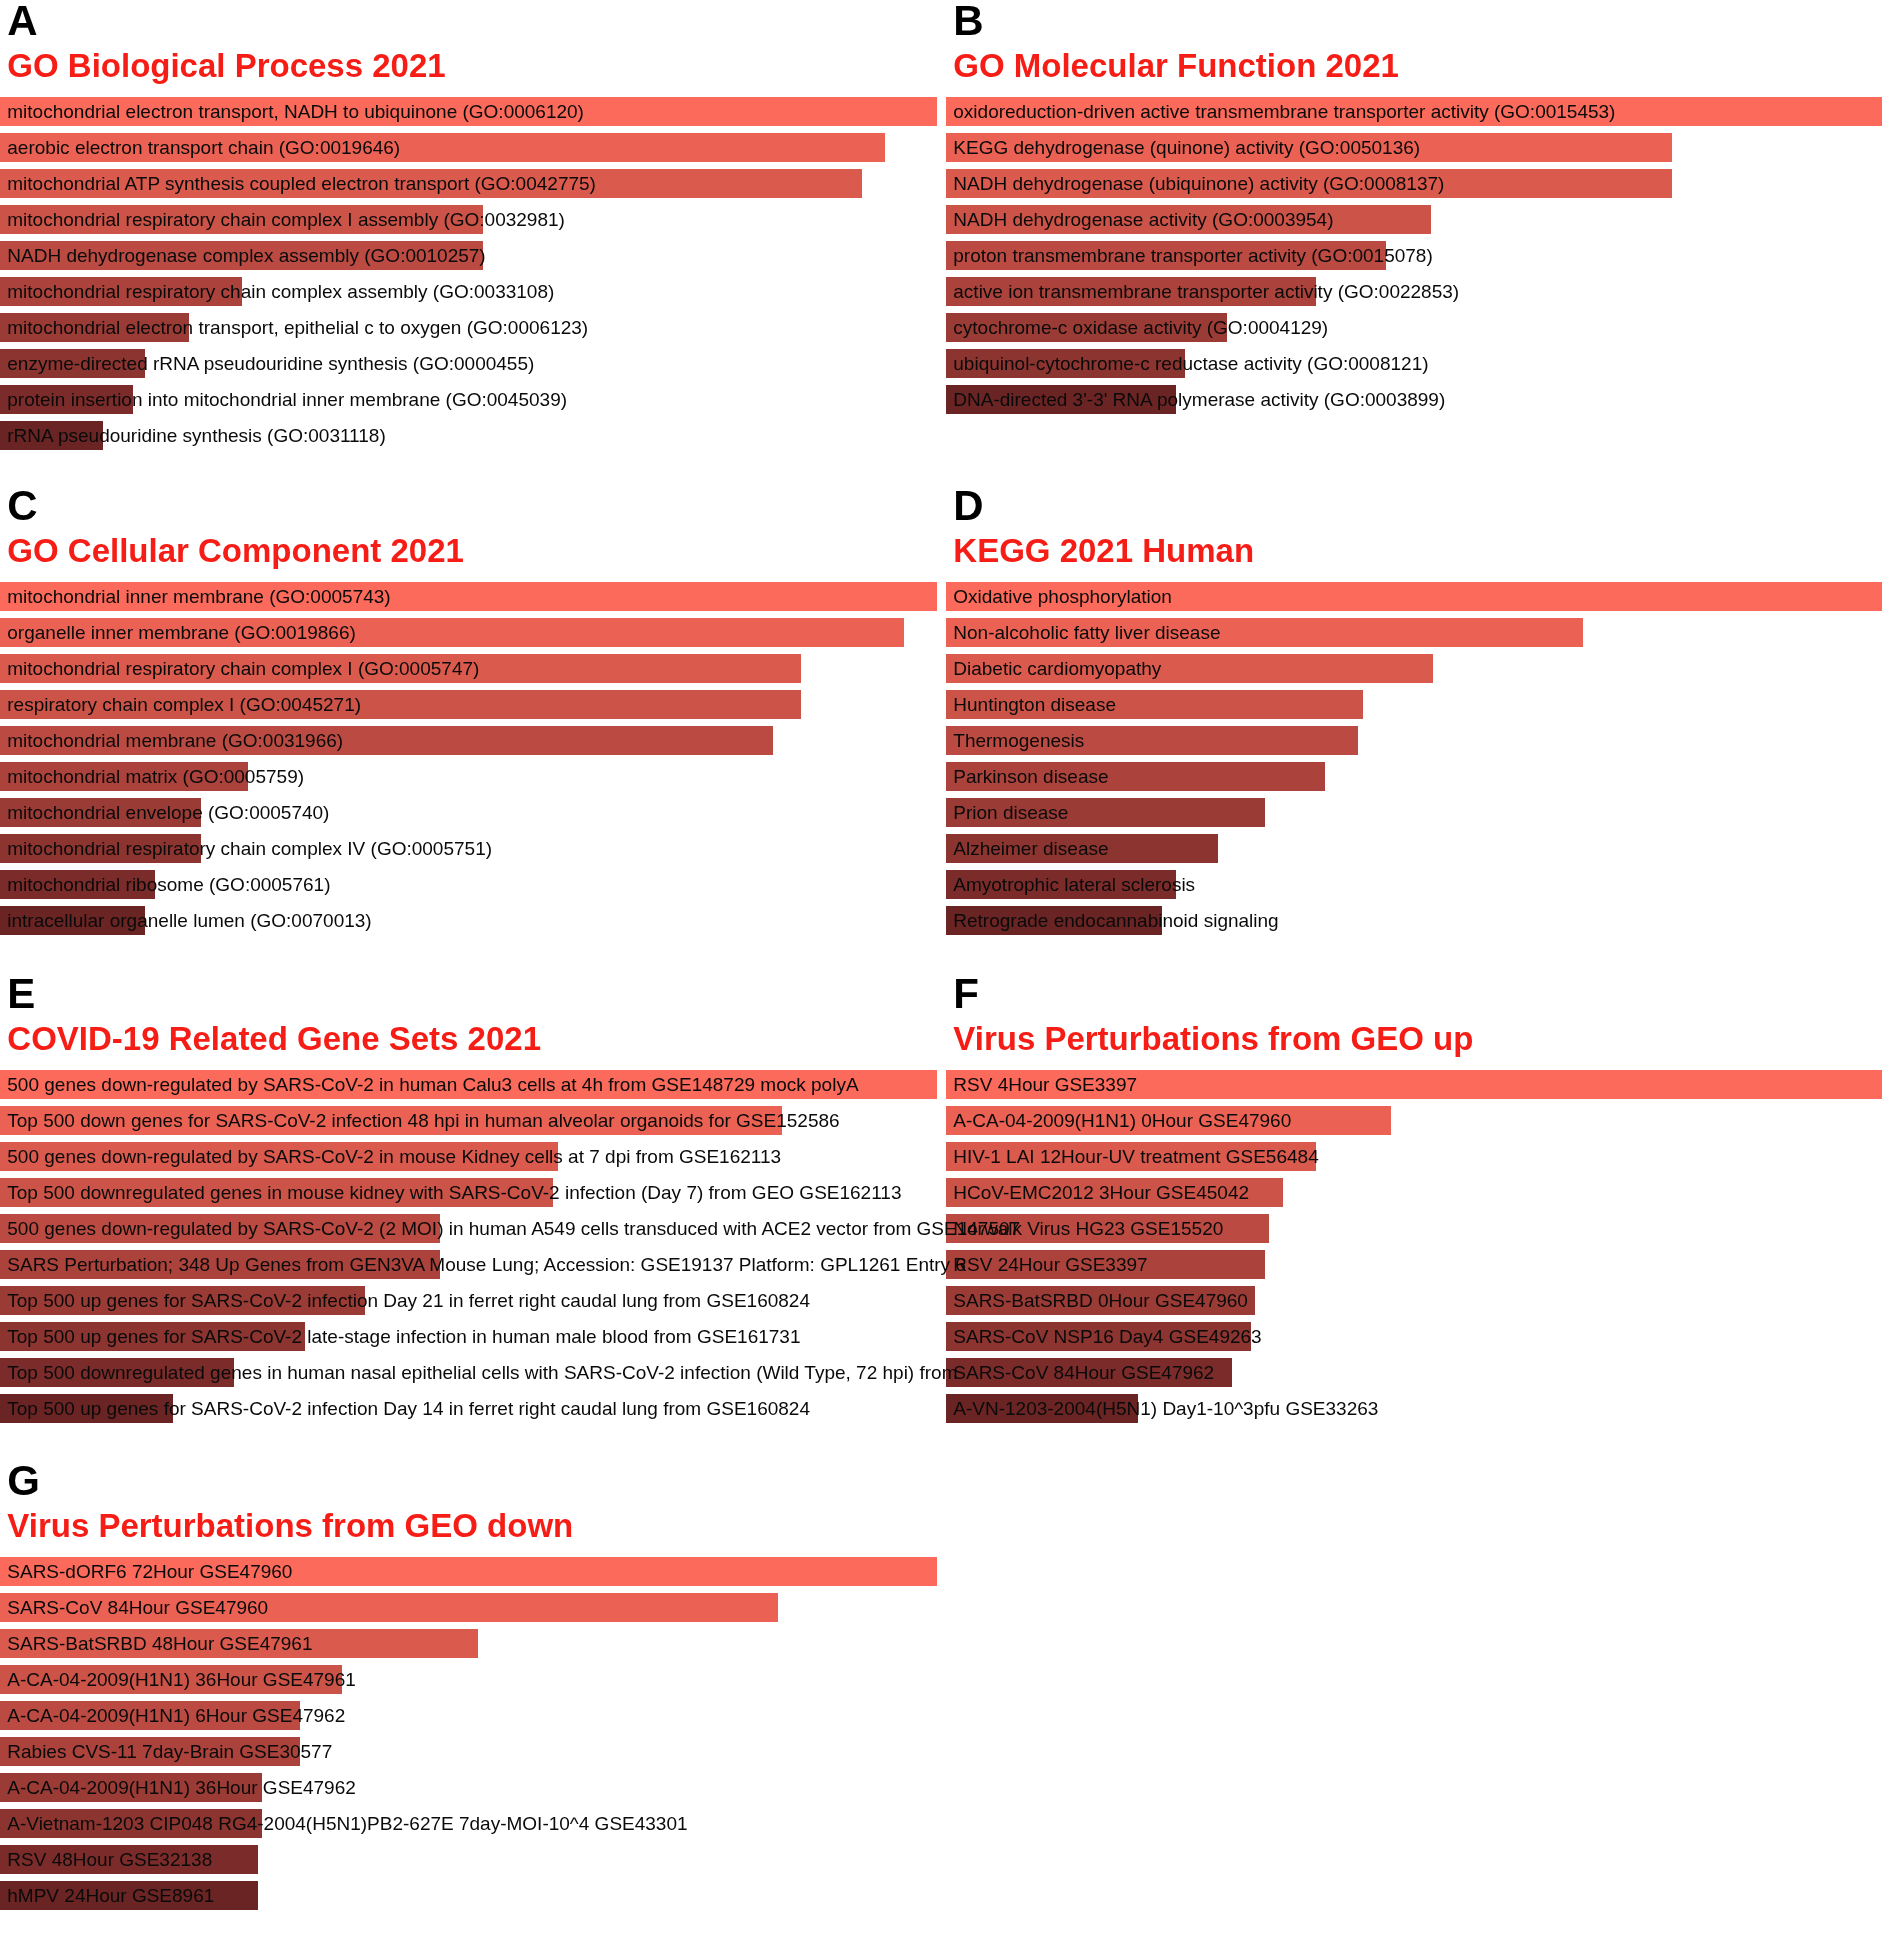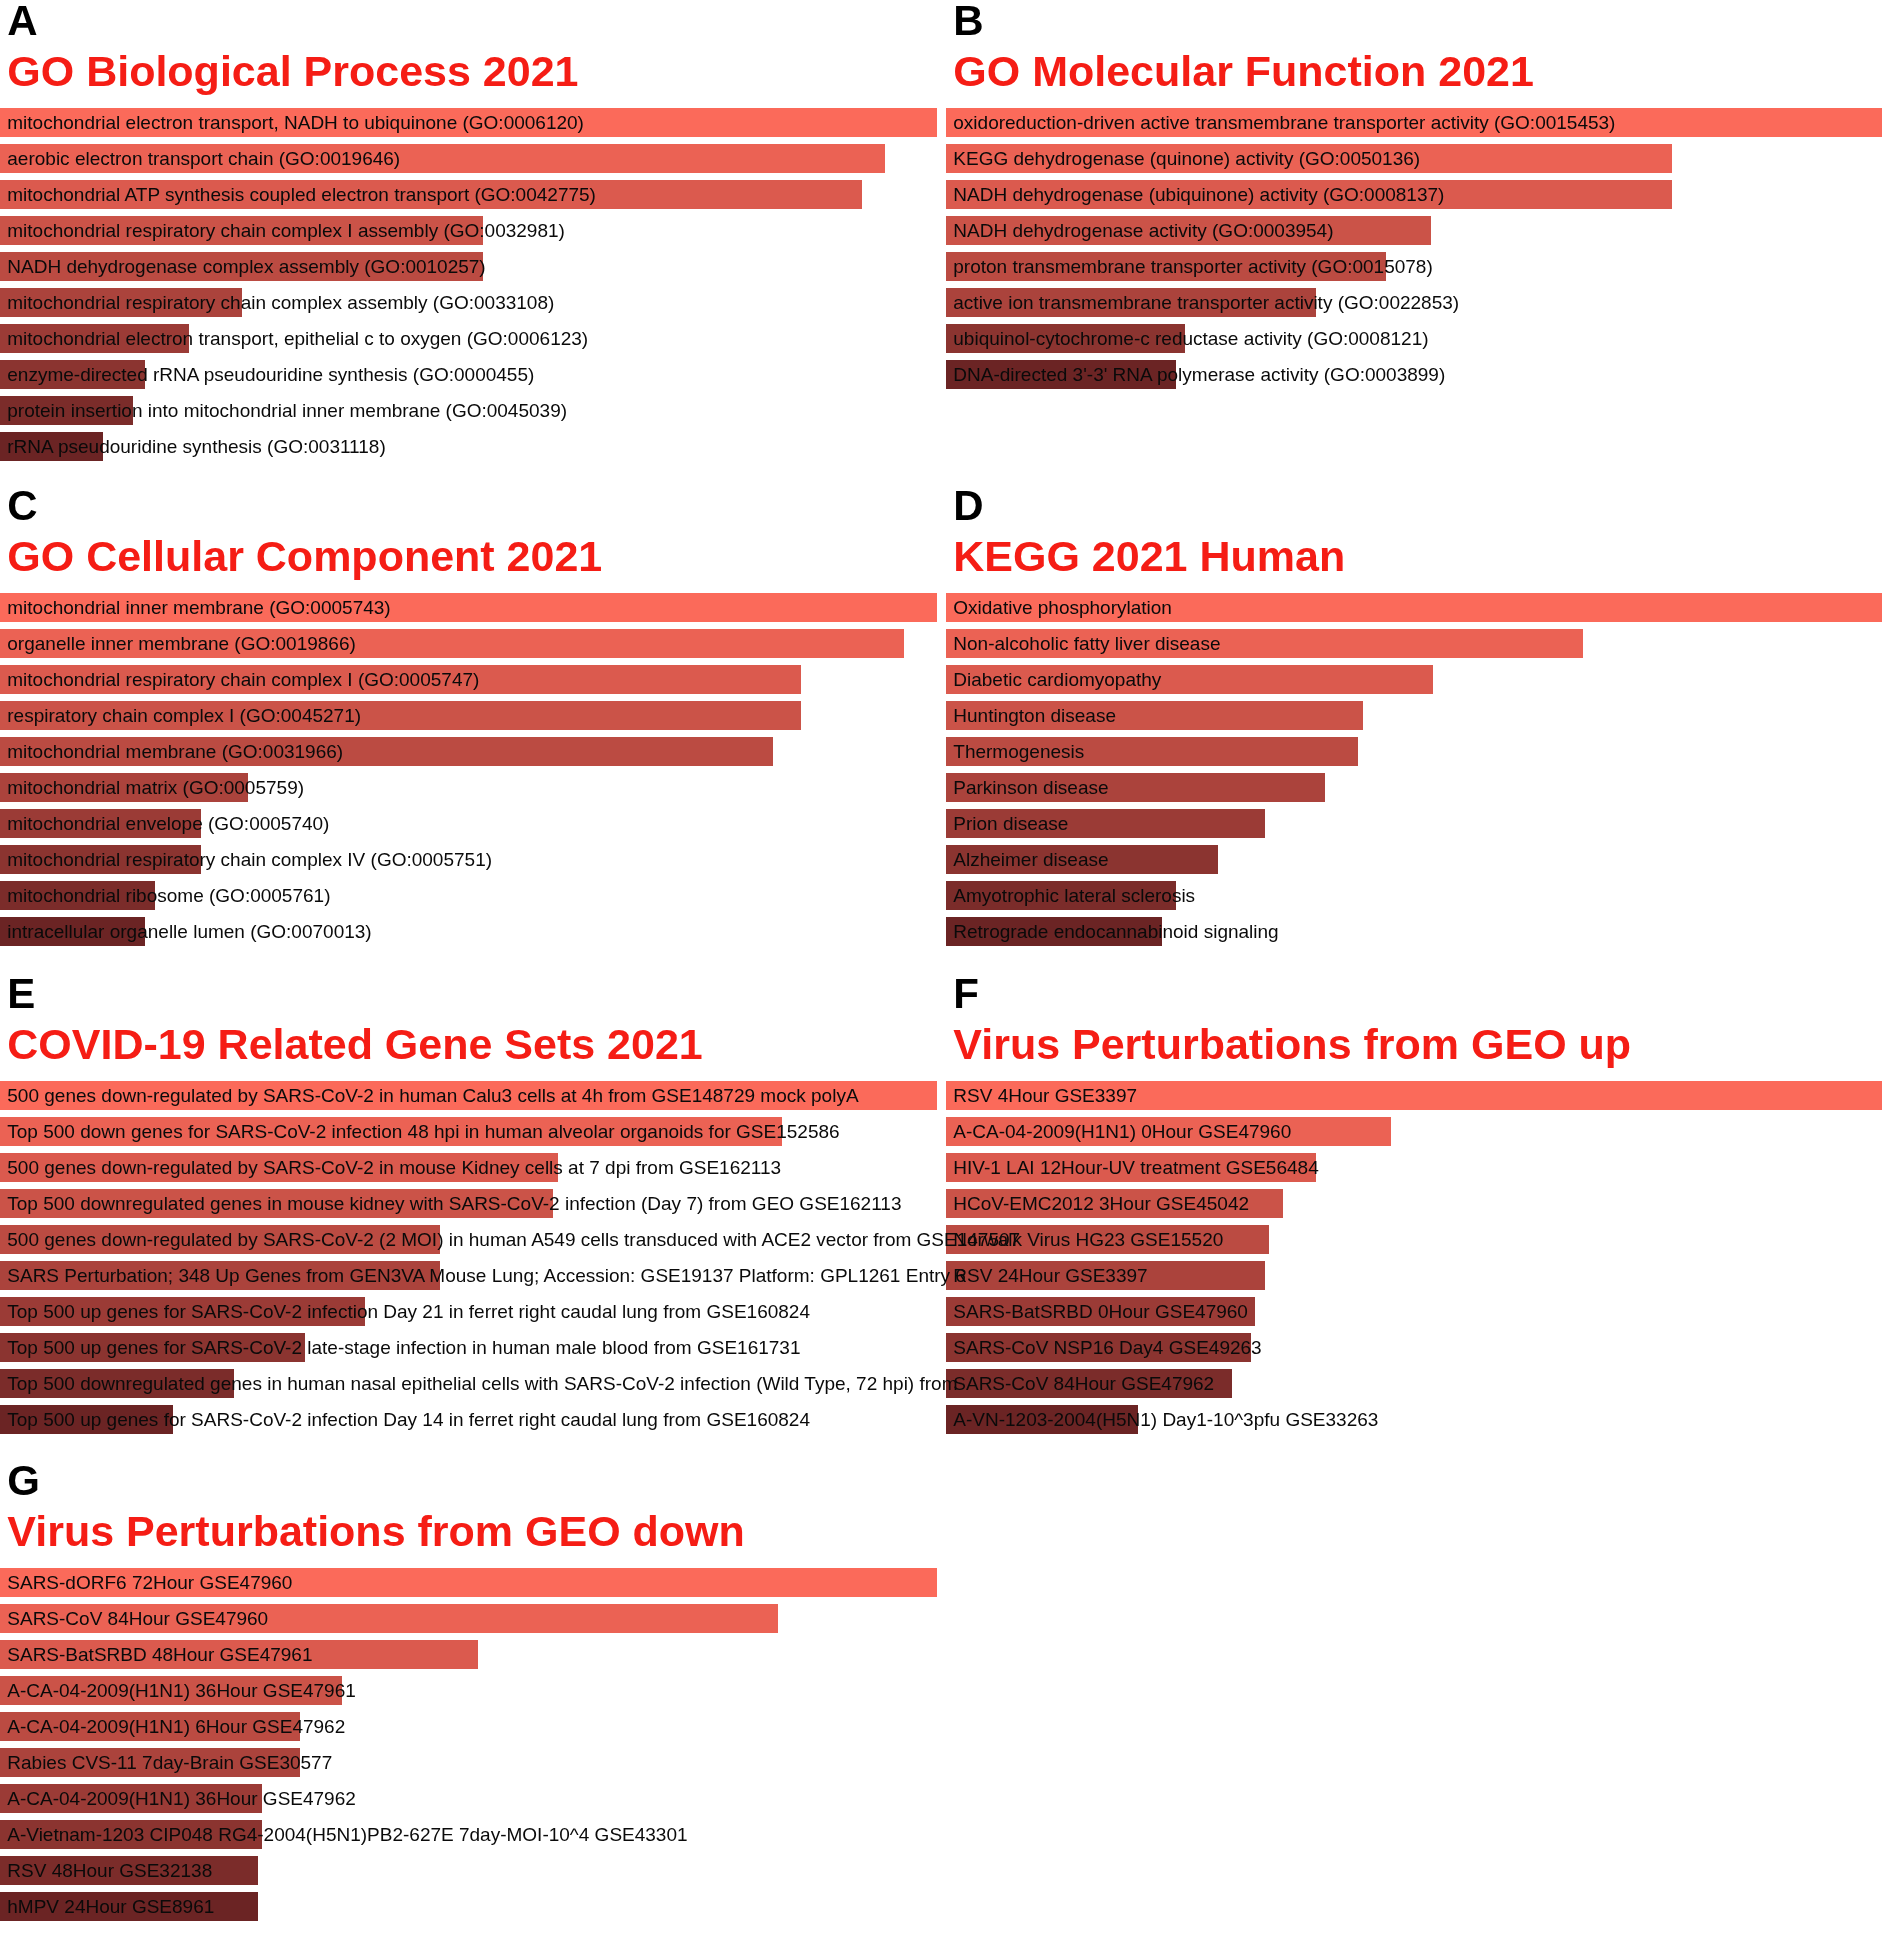--- a/index.html
+++ b/index.html
@@ -25,21 +25,21 @@
   }
   .panel-letter {
     font-size: 42px;
     font-weight: bold;
     color: #000000;
     line-height: 1;
     margin: 0 0 5.5px 7.3px;
     letter-spacing: 0px;
   }
   .panel-title {
-    font-size: 43px;
+    font-size: 33px;
     font-weight: bold;
     color: #f51d15;
     line-height: 1.1;
     margin: 0 0 11px 7.3px;
     white-space: nowrap;
   }
   .bars {
     position: relative;
     width: 100%;
   }
@@ -151,20 +151,24 @@
         </div>
         <div class="bar-row">
           <div class="bar-rect" style="width: 47%; background: rgb(187, 75, 66);"></div>
           <div class="bar-label">proton transmembrane transporter activity (GO:0015078)</div>
         </div>
         <div class="bar-row">
           <div class="bar-rect" style="width: 39.5%; background: rgb(171, 67, 60);"></div>
           <div class="bar-label">active ion transmembrane transporter activity (GO:0022853)</div>
         </div>
         <div class="bar-row">
+          <div class="bar-rect" style="width: 30%; background: rgb(155, 59, 54);"></div>
+          <div class="bar-label">cytochrome-c oxidase activity (GO:0004129)</div>
+        </div>
+        <div class="bar-row">
           <div class="bar-rect" style="width: 25.5%; background: rgb(139, 52, 48);"></div>
           <div class="bar-label">ubiquinol-cytochrome-c reductase activity (GO:0008121)</div>
         </div>
         <div class="bar-row">
           <div class="bar-rect" style="width: 24.5%; background: rgb(107, 36, 36);"></div>
           <div class="bar-label">DNA-directed 3'-3' RNA polymerase activity (GO:0003899)</div>
         </div>
       </div>
   </div>
 

